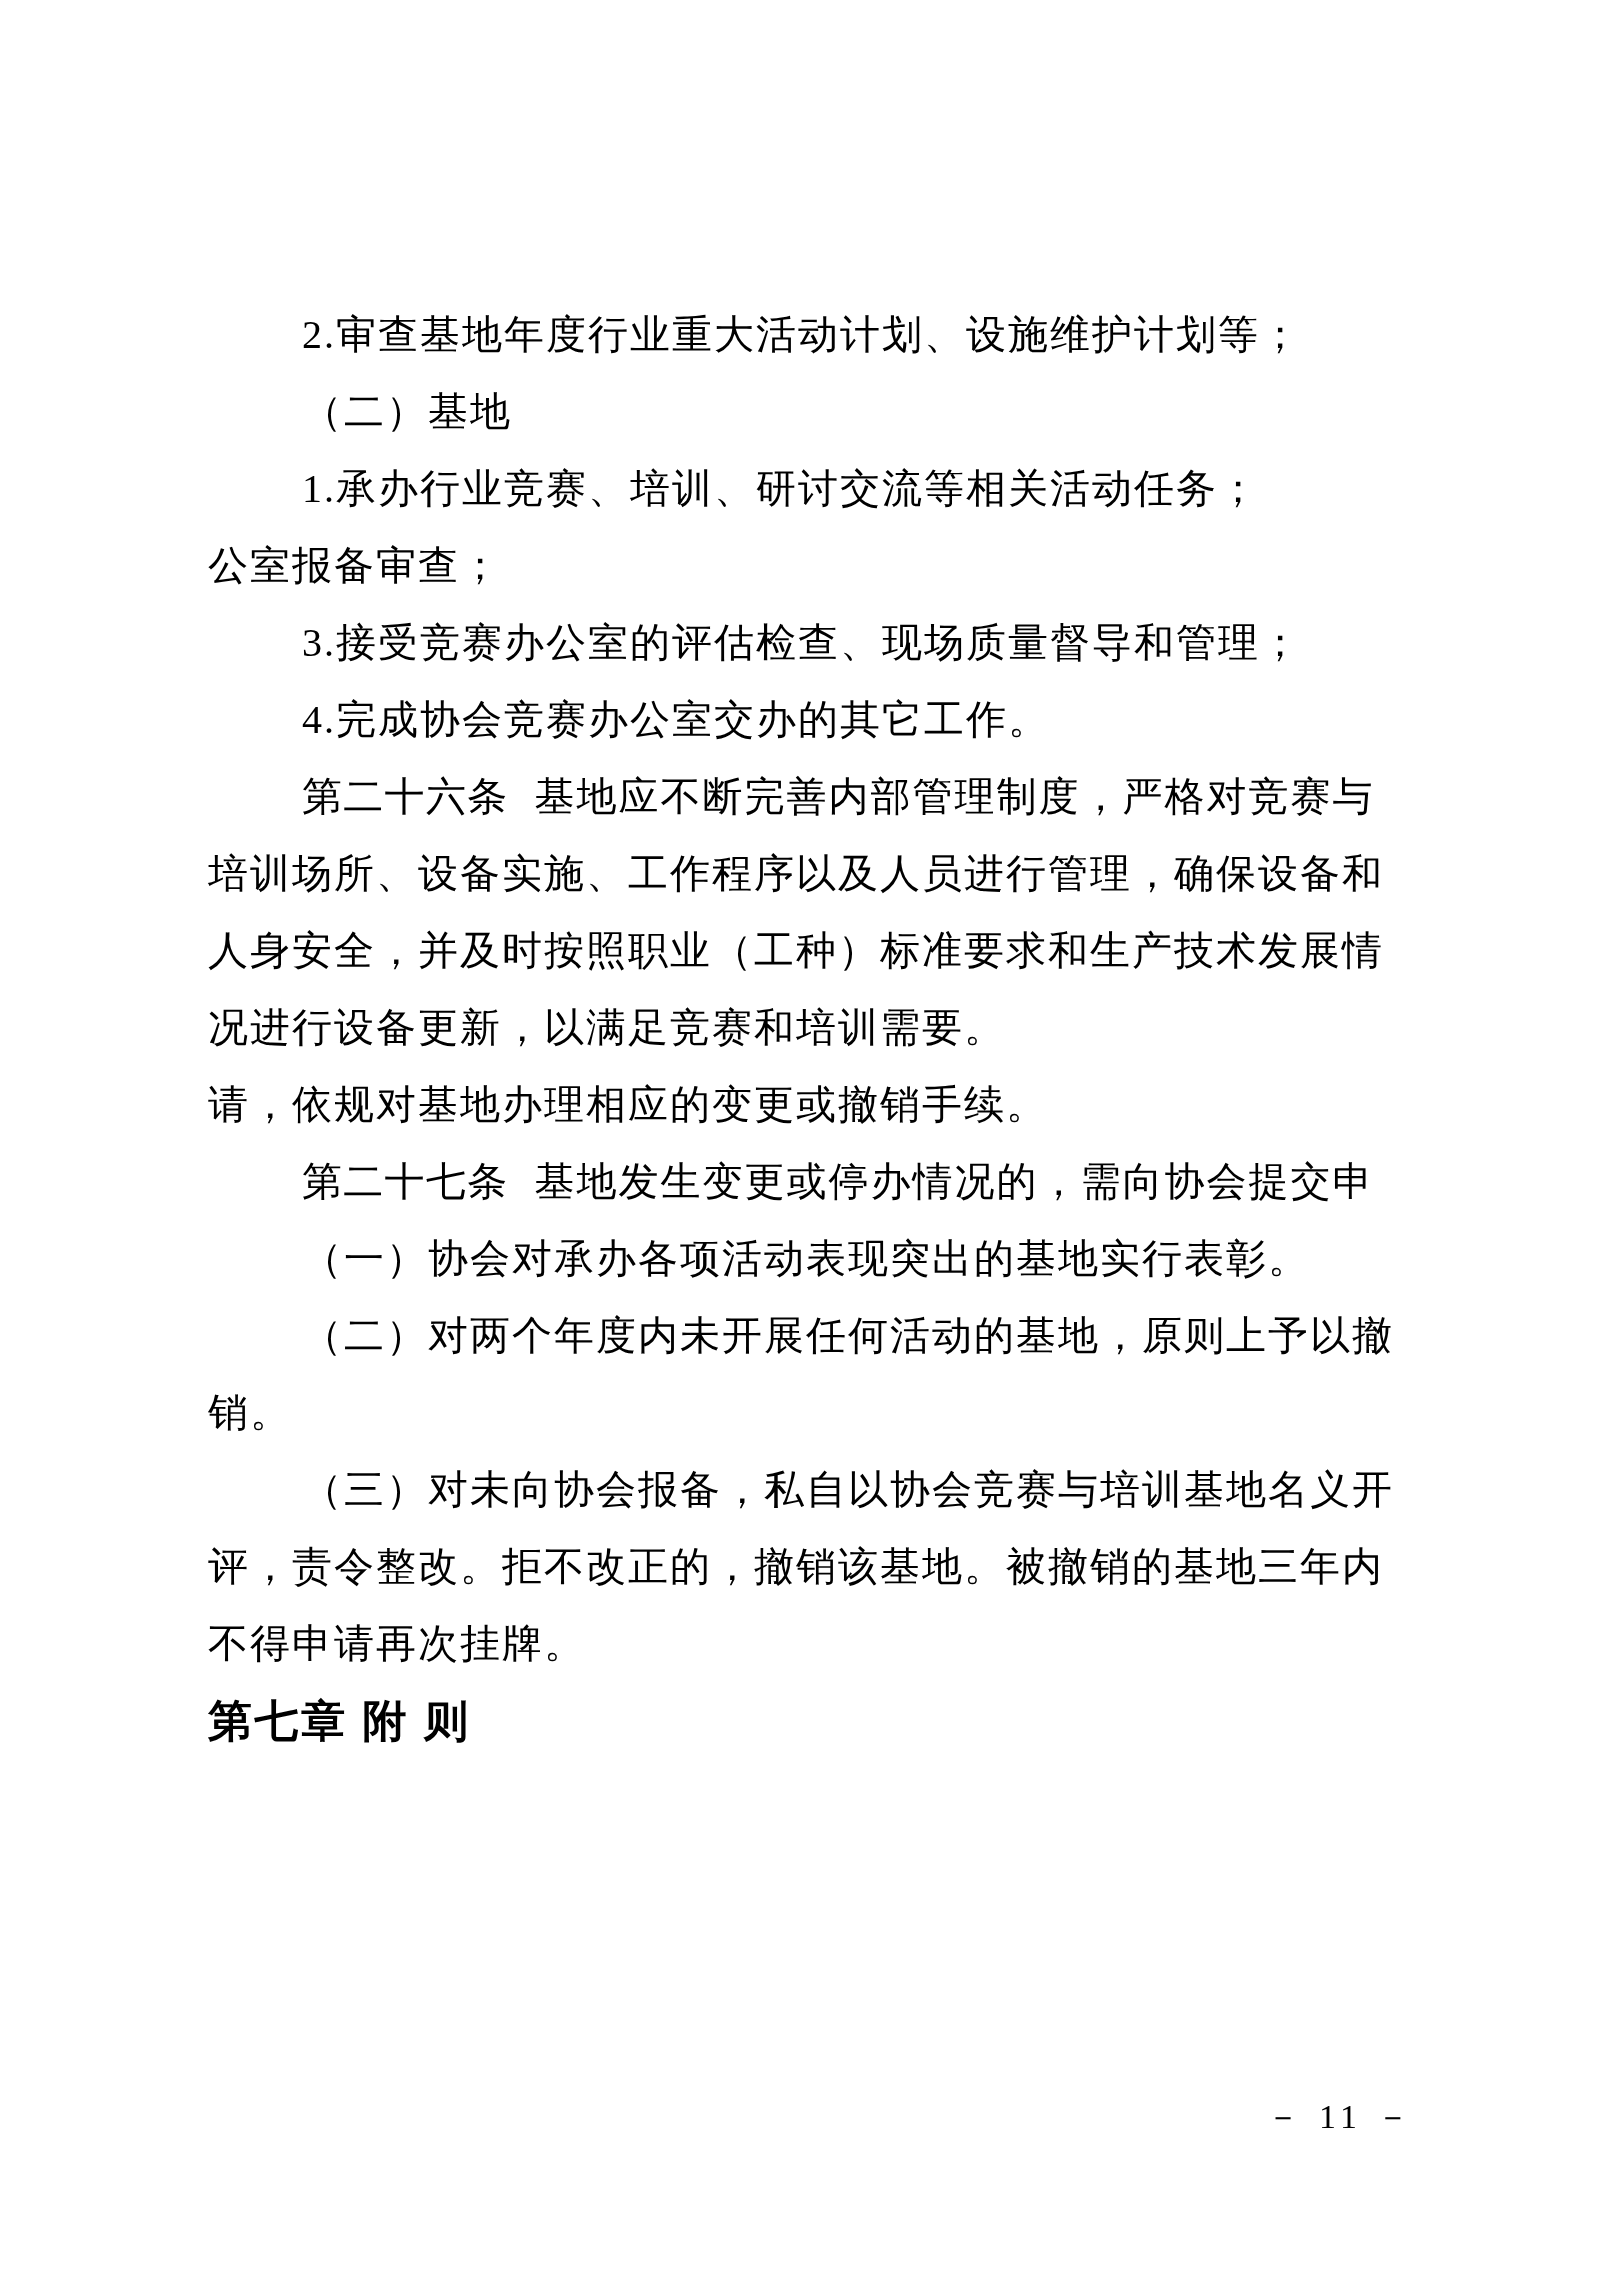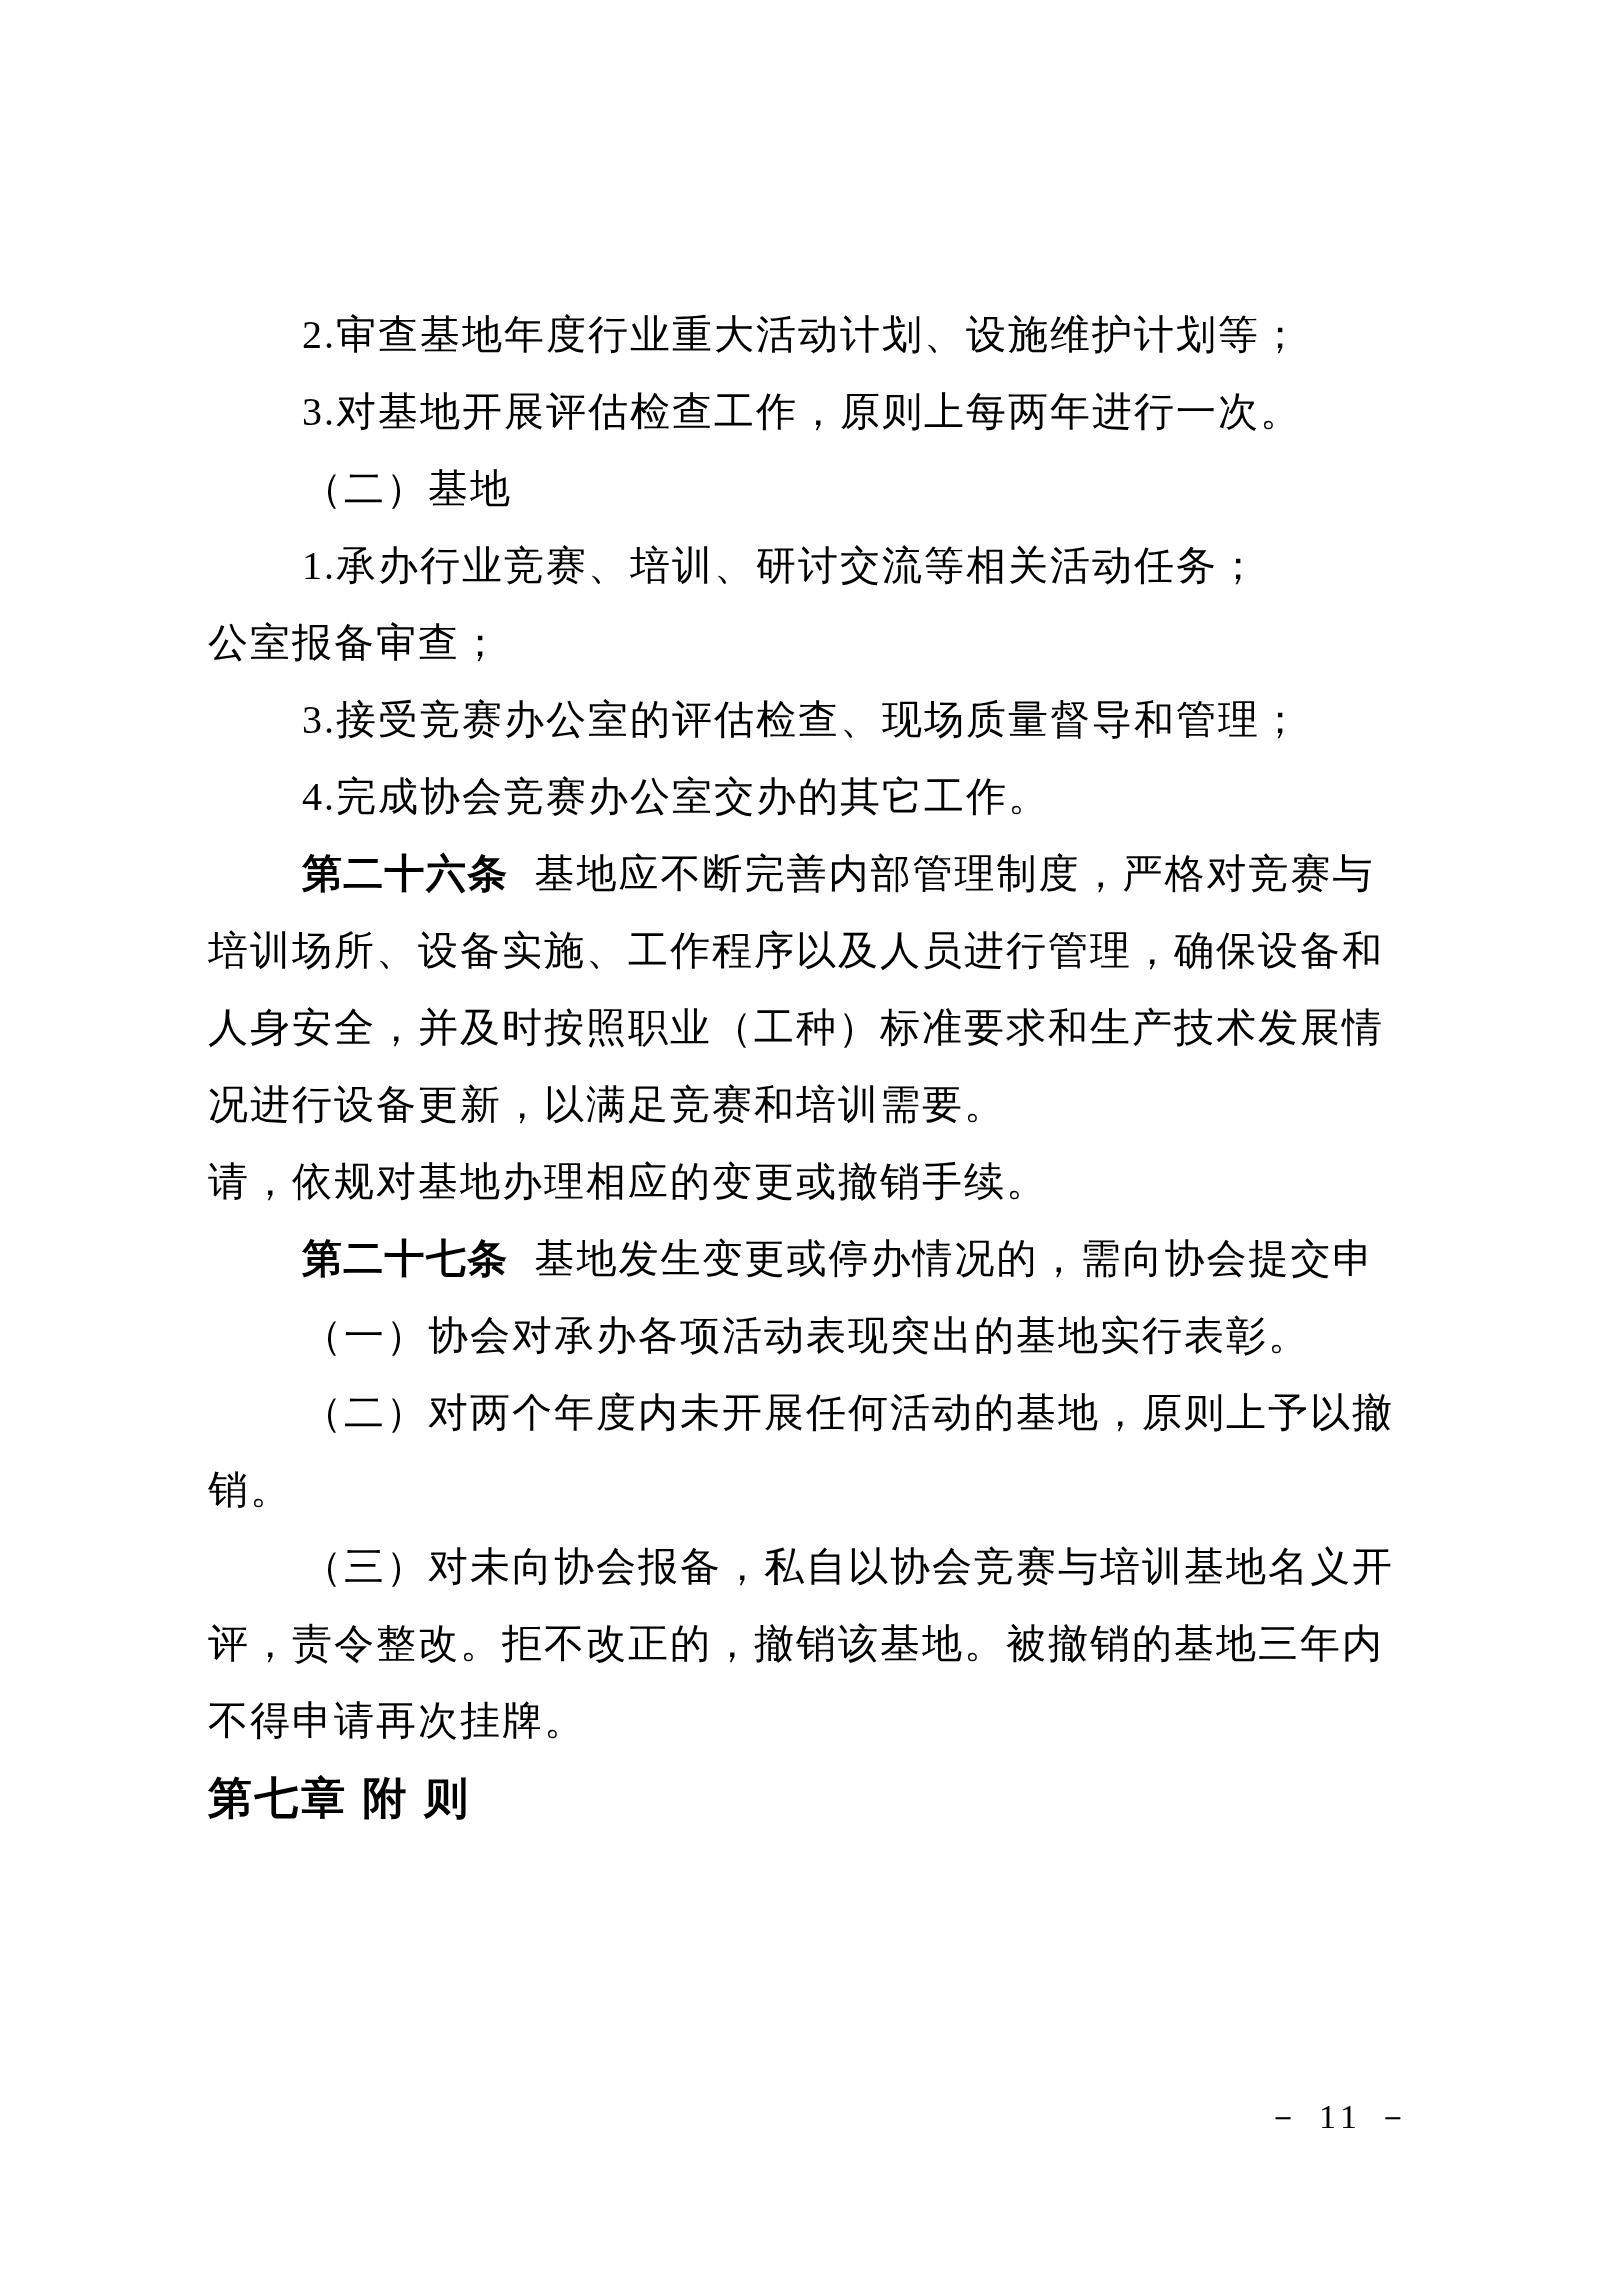--- a/index.html
+++ b/index.html
@@ -27,21 +27,21 @@
     line-height: 77px;
     font-size: 40px;
     letter-spacing: 2px;
     white-space: nowrap;
   }
   .line.indent {
     padding-left: 94px;
   }
   .article-head {
     font-family: "Liberation Sans", "DejaVu Sans", sans-serif;
-    font-weight: bold;
+    font-weight: normal;
     letter-spacing: 1.3px;
     margin-right: 26px;
     margin-top: 27px;
   }
   .chapter-heading {
     height: 77px;
     line-height: 77px;
     text-align: left;
     font-family: "Liberation Sans", "DejaVu Sans", sans-serif;
     font-weight: bold;
@@ -58,21 +58,20 @@
     font-family: "Liberation Serif", "DejaVu Serif", serif;
   }
 </style>
 </head>
 <body>
 
 <div class="page">
   <div class="text-block">
 
     <div class="line indent">2.审查基地年度行业重大活动计划、设施维护计划等；</div>
-    <div class="line indent">3.对基地开展评估检查工作，原则上每两年进行一次。</div>
     <div class="line indent">（二）基地</div>
     <div class="line indent">1.承办行业竞赛、培训、研讨交流等相关活动任务；</div>
     <div class="line">公室报备审查；</div>
     <div class="line indent">3.接受竞赛办公室的评估检查、现场质量督导和管理；</div>
     <div class="line indent">4.完成协会竞赛办公室交办的其它工作。</div>
 
     <div class="line indent">
       <span class="article-head">第二十六条</span><span>基地应不断完善内部管理制度，严格对竞赛与</span>
     </div>
     <div class="line">培训场所、设备实施、工作程序以及人员进行管理，确保设备和</div>

